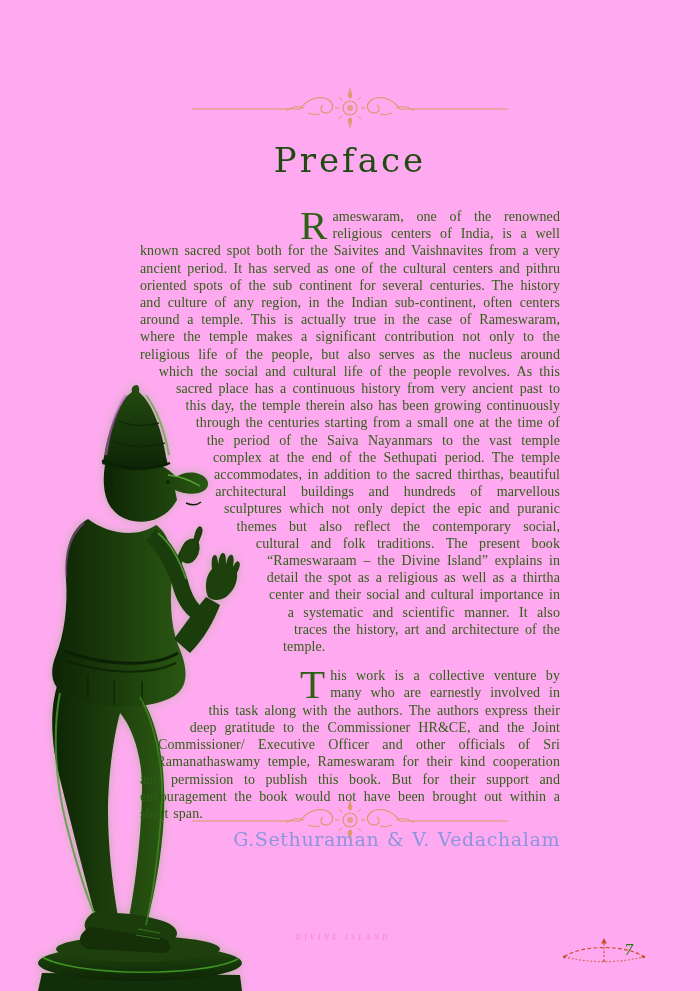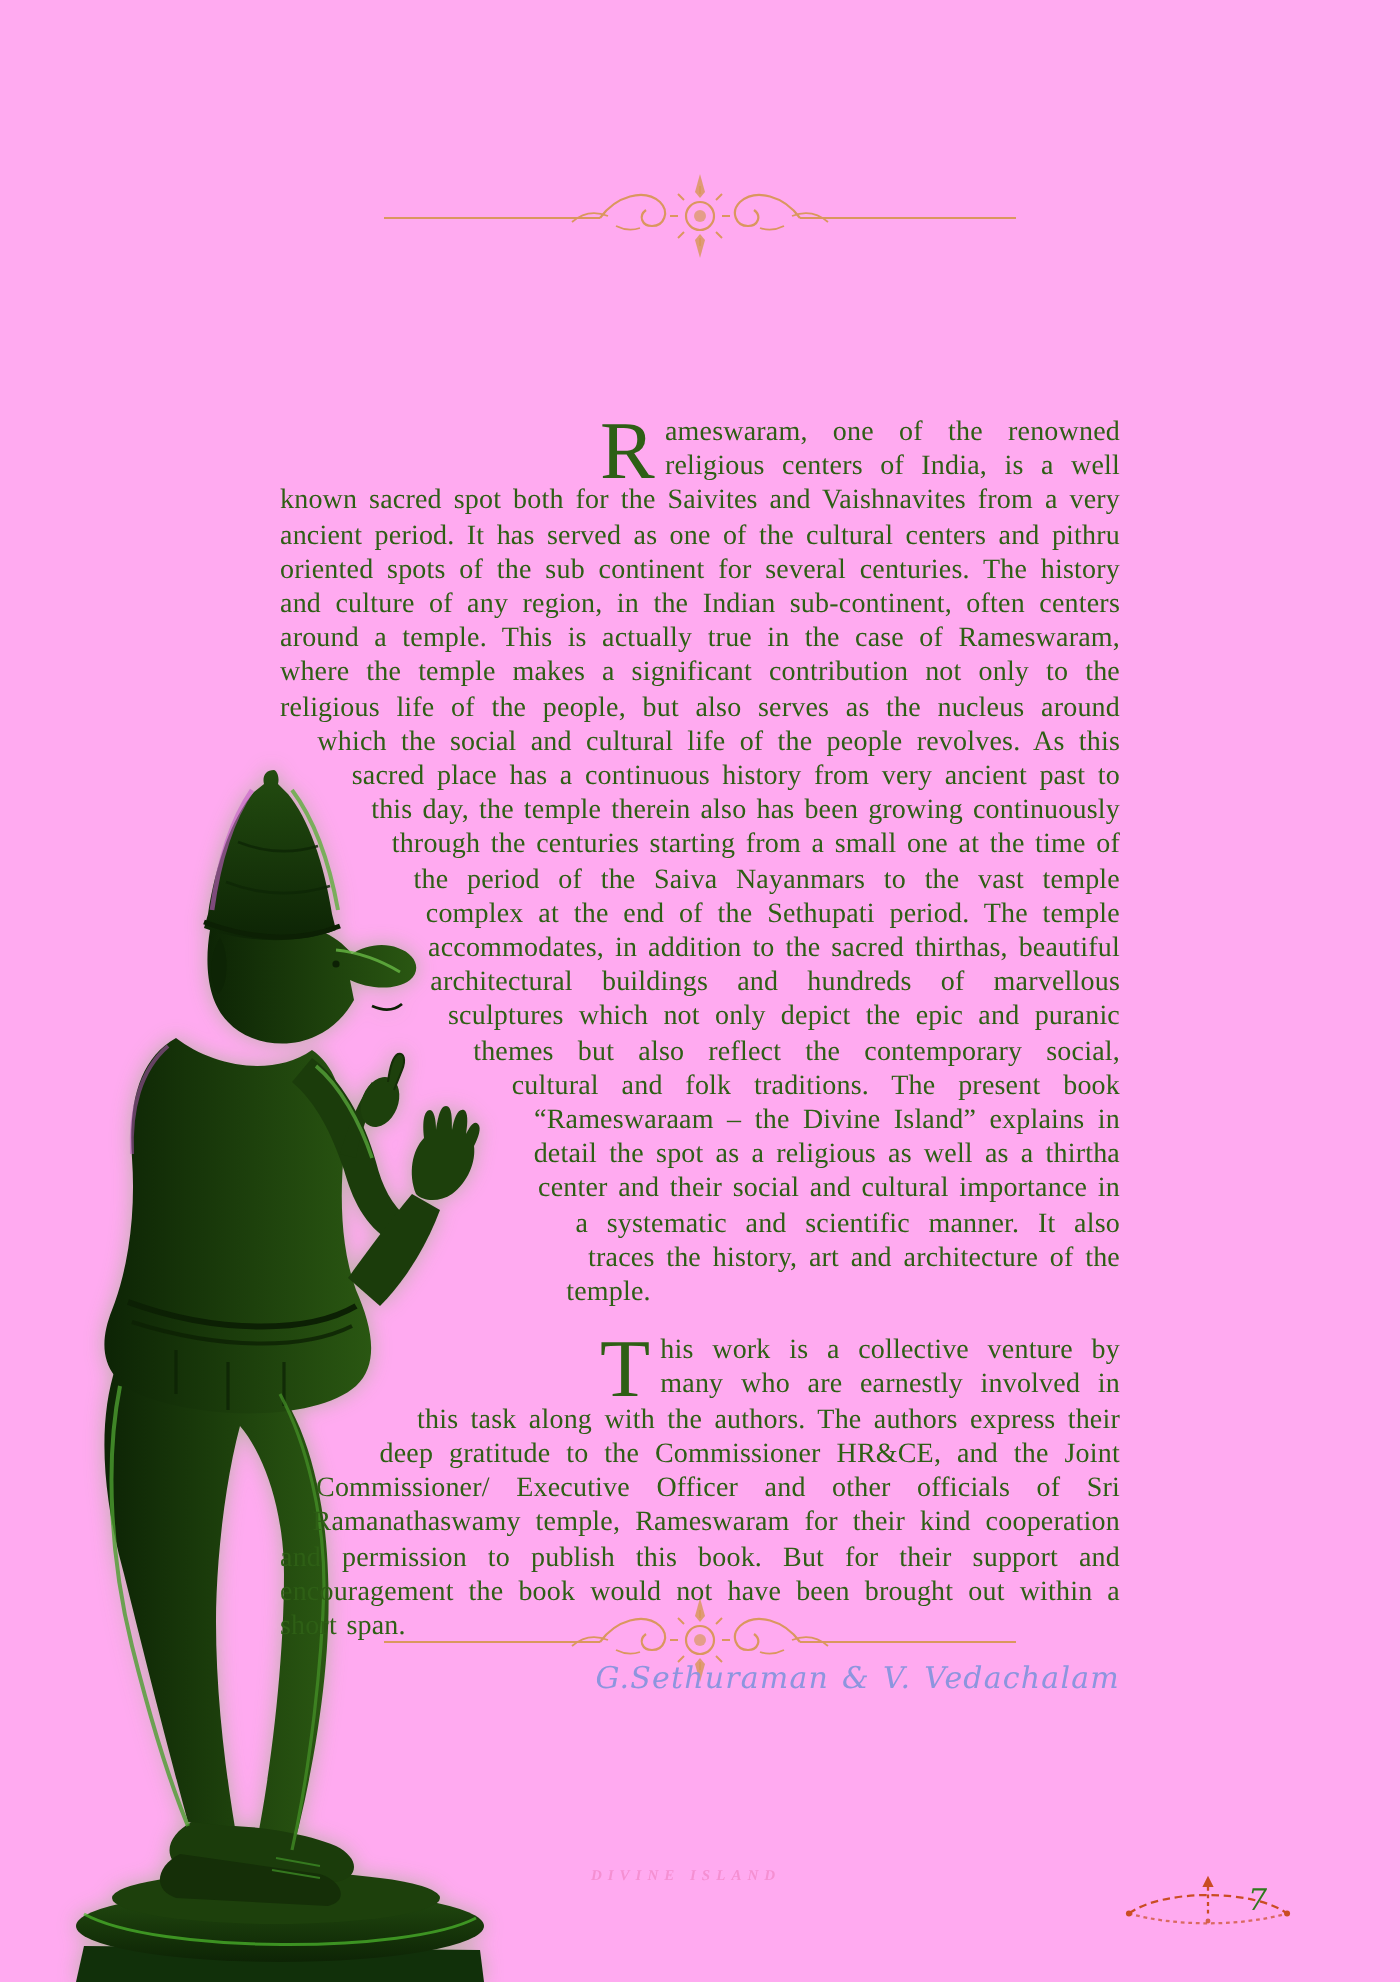--- a/index.html
+++ b/index.html
@@ -50,22 +50,21 @@
   .dropcap{
     float:left;
     font-size:41px;line-height:33px;
     padding:1px 5px 0 0;
     color:#2e5f15;
   }
   .signature{
     margin-top:9px;
     text-align:right;
     font-family:"DejaVu Serif",serif;
-    font-style:italic;
-    font-size:15px;letter-spacing:.6px;
+    font-size:19px;letter-spacing:.6px;
     color:#8d95de;
   }
   
   .footer-brand{
     position:absolute;left:0;right:14px;top:937px;z-index:3;
     display:flex;flex-direction:column;align-items:center;
   }
   .brand{
     font-family:"Liberation Serif",serif;
     font-weight:700;font-size:19px;letter-spacing:1px;
@@ -109,20 +108,21 @@
         <path d="M152 14 L149 11"></path>
           <path d="M168 14 L171 11"></path>
         <path d="M152 30 L149 33"></path>
           <path d="M168 30 L171 33"></path>
       </g>
       <path d="M160 1 L162.5 10 L160 13 L157.5 10 Z" fill="#d6954f" stroke="none" opacity="0.85"></path>
       <path d="M160 43 L162.5 34 L160 31 L157.5 34 Z" fill="#d6954f" stroke="none" opacity="0.85"></path>
     </g>
   </svg>
 
+  <div class="heading">Preface</div>
 
   <svg class="statue" viewBox="0 0 245 608" aria-hidden="true">
     <defs>
       <linearGradient id="gA" x1="0" y1="0" x2="1" y2="0">
         <stop offset="0" stop-color="#0d2405"></stop>
         <stop offset="0.55" stop-color="#1d400c"></stop>
         <stop offset="1" stop-color="#2a5712"></stop>
       </linearGradient>
       <linearGradient id="gB" x1="0" y1="0" x2="0" y2="1">
         <stop offset="0" stop-color="#234c10"></stop>

